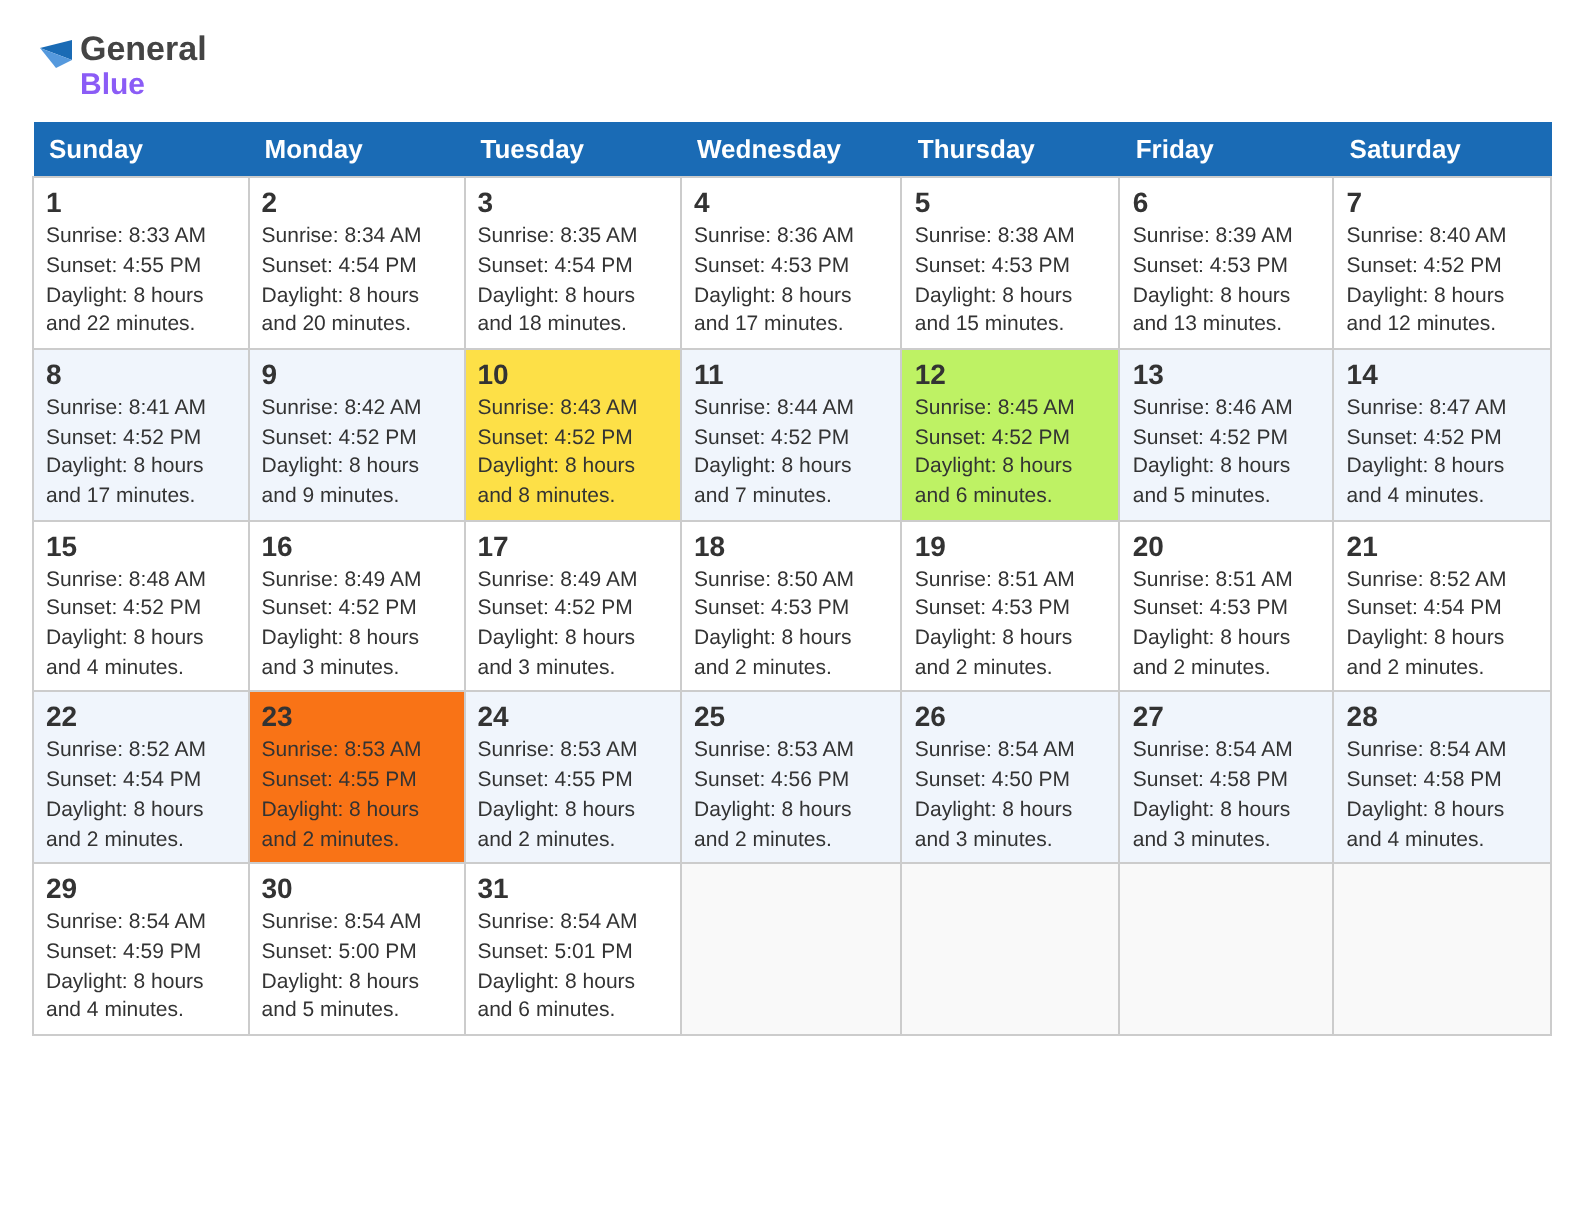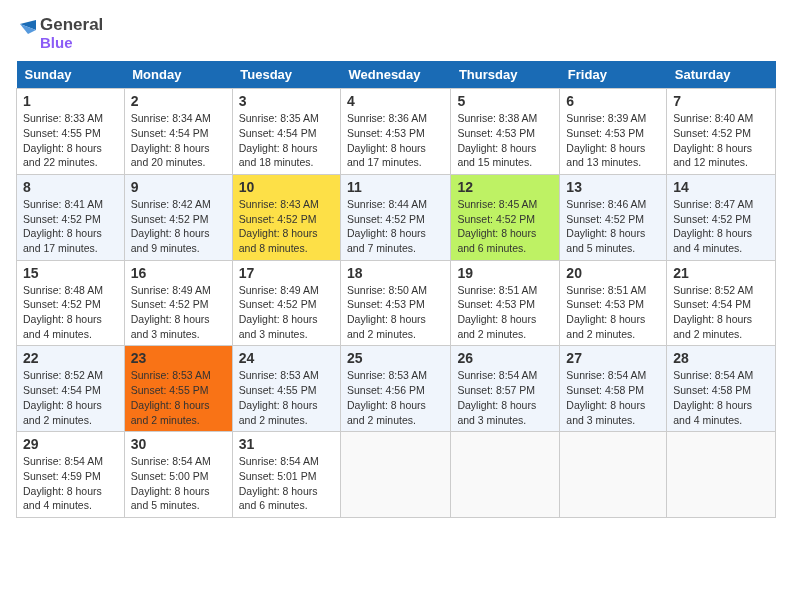--- a/index.html
+++ b/index.html
@@ -312,21 +312,21 @@
         <div class="day-info">
           <span>Sunrise: 8:53 AM</span><br>
           <span>Sunset: 4:56 PM</span><br>
           <span>Daylight: 8 hours and 2 minutes.</span>
         </div>
       </td>
         <td style="background: rgb(240, 245, 252);">
         <span class="day-number">26</span>
         <div class="day-info">
           <span>Sunrise: 8:54 AM</span><br>
-          <span>Sunset: 8:57 PM</span><br>
+          <span>Sunset: 4:50 PM</span><br>
           <span>Daylight: 8 hours and 3 minutes.</span>
         </div>
       </td>
         <td style="background: rgb(240, 245, 252);">
         <span class="day-number">27</span>
         <div class="day-info">
           <span>Sunrise: 8:54 AM</span><br>
           <span>Sunset: 4:58 PM</span><br>
           <span>Daylight: 8 hours and 3 minutes.</span>
         </div>

